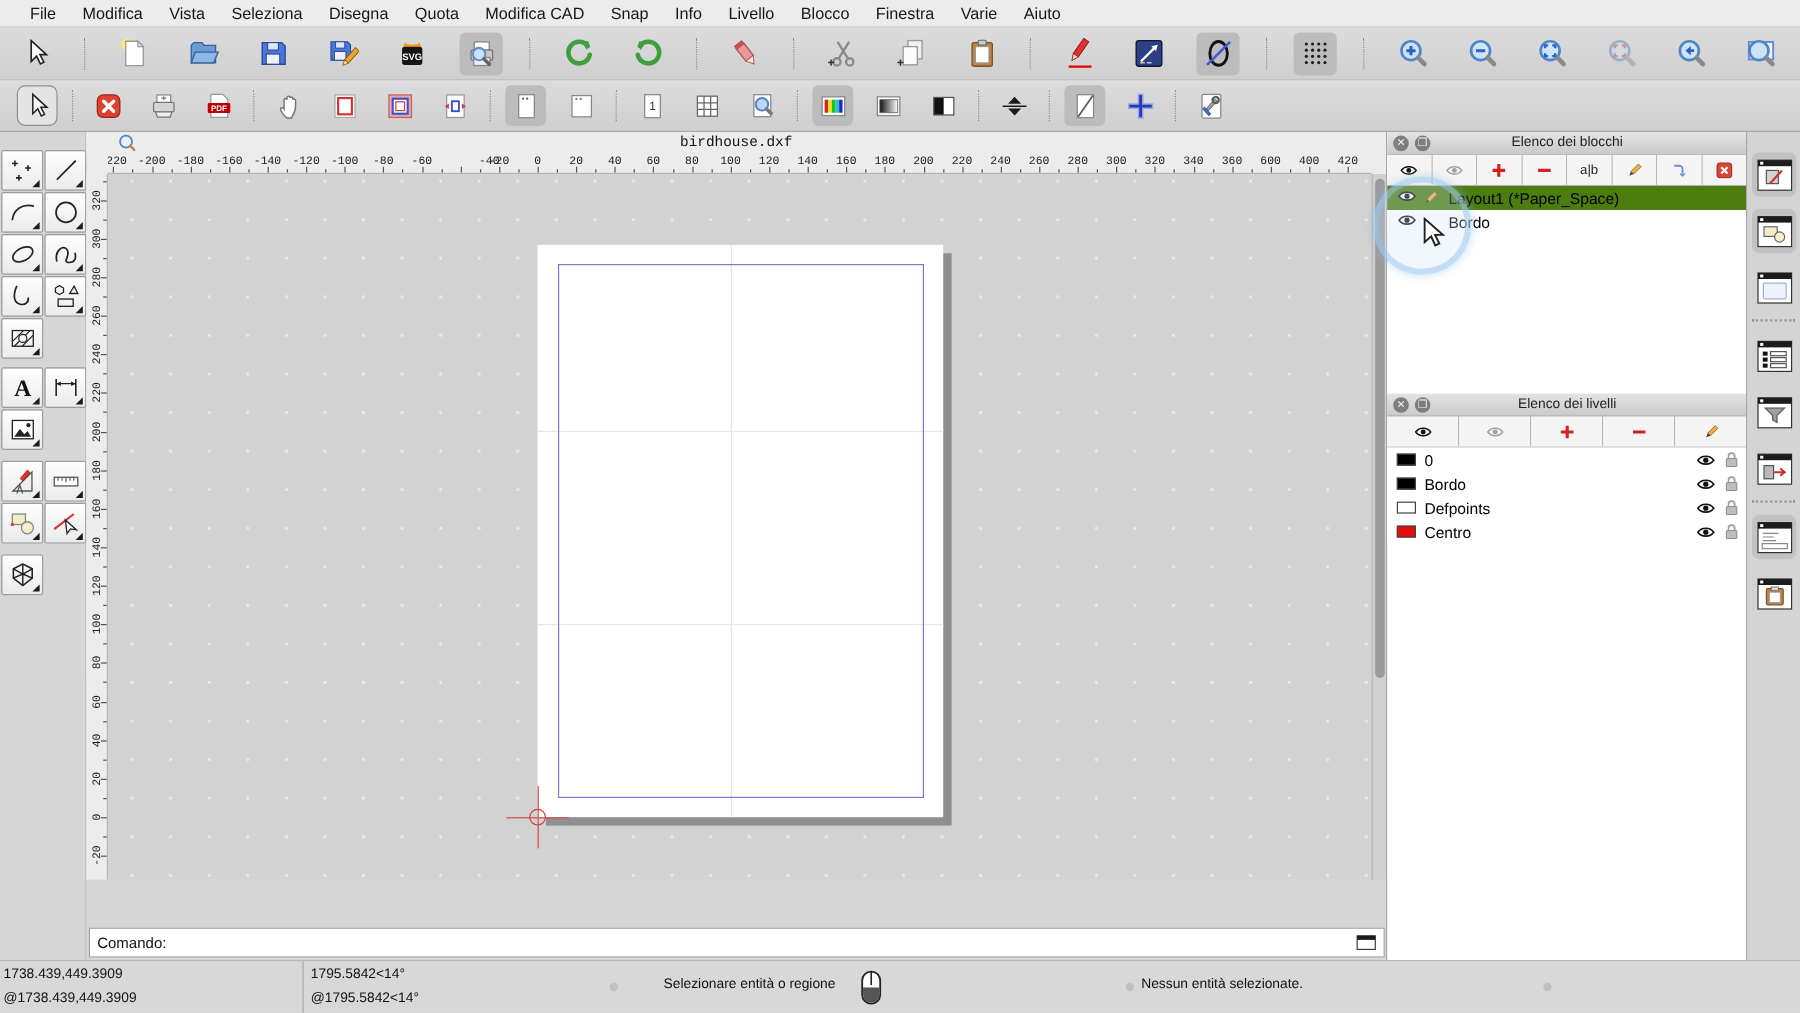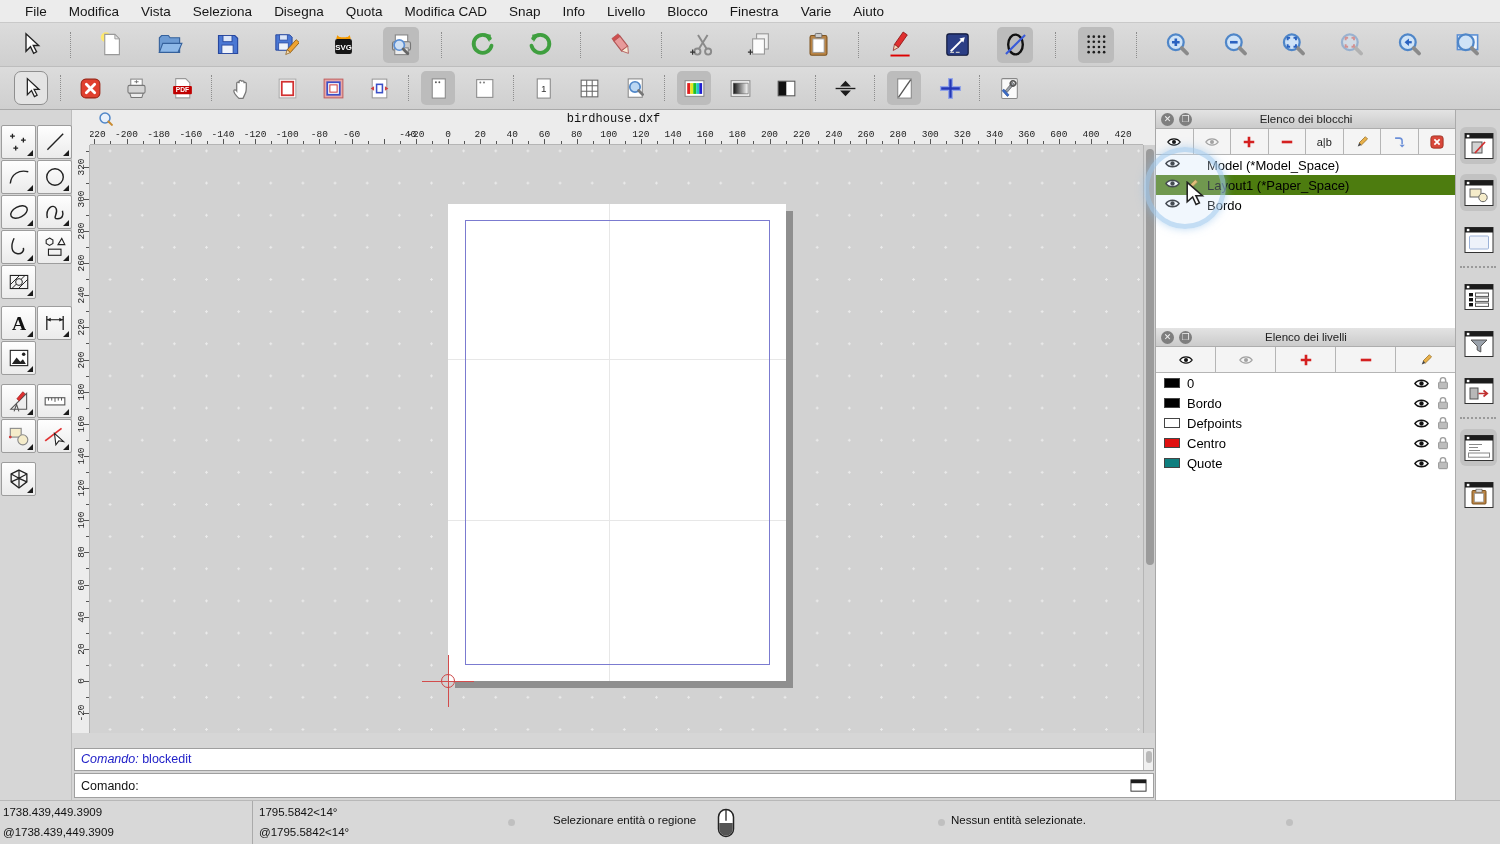--- a/index.html
+++ b/index.html
@@ -851,28 +851,20 @@
               </svg>
             </div>
             <div class="ptool">
               <svg width="14" height="14" viewBox="0 0 16 16">
                 <rect x="1" y="1" width="14" height="14" rx="3" fill="#d8473a" stroke="#993020"></rect>
                 <path d="M5 5l6 6M11 5l-6 6" stroke="#fff" stroke-width="2"></path>
               </svg>
             </div>
           </div>
         <div class="plist" id="blocklist">
-            <div class="prow">
-              <span class="ic"><svg width="17" height="17" viewBox="0 0 18 14">
-                  <path d="M2 7c3.2-4.6 10.8-4.6 14 0-3.2 4.6-10.8 4.6-14 0z" fill="#fff" stroke="#111" stroke-width="1.4"></path>
-                  <circle cx="9" cy="7" r="2.3" fill="#111"></circle>
-                </svg></span>
-              <span class="slot"></span>
-              <span class="lbl">Model (*Model_Space)</span>
-            </div>
             <div class="prow selected">
               <span class="ic"><svg width="17" height="17" viewBox="0 0 18 14">
                   <path d="M2 7c3.2-4.6 10.8-4.6 14 0-3.2 4.6-10.8 4.6-14 0z" fill="#fff" stroke="#111" stroke-width="1.4"></path>
                   <circle cx="9" cy="7" r="2.3" fill="#111"></circle>
                 </svg></span>
               <span class="slot">
                 <svg width="14" height="14" viewBox="0 0 16 16">
                   <g transform="rotate(45 8 8)">
                     <rect x="6.4" y="1" width="3.6" height="10" fill="#e8b04a" stroke="#8a6010" stroke-width=".7"></rect>
                     <path d="M6.4 11H10L8.2 15z" fill="#444"></path>
@@ -987,36 +979,20 @@
                   <circle cx="9" cy="7" r="2.3" fill="#111"></circle>
                 </svg>
               </span>
               <span class="ic">
                 <svg width="14" height="14" viewBox="0 0 16 16">
                   <rect x="3" y="7" width="10" height="7.5" rx="1" fill="#bdbdbd" stroke="#8a8a8a"></rect>
                   <path d="M5 7V4.8a3 3 0 016 0V7" fill="none" stroke="#9e9e9e" stroke-width="1.6"></path>
                 </svg>
               </span>
             </div>
-            <div class="lrow">
-              <span class="swatch" style="background: rgb(15, 127, 127);"></span>
-              <span class="lbl">Quote</span>
-              <span class="ic">
-                <svg width="17" height="17" viewBox="0 0 18 14">
-                  <path d="M2 7c3.2-4.6 10.8-4.6 14 0-3.2 4.6-10.8 4.6-14 0z" fill="#fff" stroke="#111" stroke-width="1.4"></path>
-                  <circle cx="9" cy="7" r="2.3" fill="#111"></circle>
-                </svg>
-              </span>
-              <span class="ic">
-                <svg width="14" height="14" viewBox="0 0 16 16">
-                  <rect x="3" y="7" width="10" height="7.5" rx="1" fill="#bdbdbd" stroke="#8a8a8a"></rect>
-                  <path d="M5 7V4.8a3 3 0 016 0V7" fill="none" stroke="#9e9e9e" stroke-width="1.6"></path>
-                </svg>
-              </span>
-            </div>
           </div>
       </div>
     </div>
 
     <div class="dock" id="dock">
         <div class="dock-btn pressed" style="top: 17px;">
           <svg width="30" height="28" viewBox="0 0 30 28">
             <rect x="1" y="1.5" width="28" height="25" fill="#fff" stroke="#333"></rect>
             <rect x="1" y="1.5" width="28" height="5" fill="#1c1c1c"></rect>
             <rect x="2.8" y="2.8" width="2.6" height="2.4" fill="#fff"></rect>
@@ -1087,27 +1063,20 @@
             <rect x="1" y="1.5" width="28" height="25" fill="#fff" stroke="#333"></rect>
             <rect x="1" y="1.5" width="28" height="5" fill="#1c1c1c"></rect>
             <rect x="2.8" y="2.8" width="2.6" height="2.4" fill="#fff"></rect>
             <rect x="8" y="9.5" width="14" height="13.5" rx="1" fill="#b98445" stroke="#7e5420"></rect>
             <rect x="12" y="8.2" width="6" height="3" fill="#ddd" stroke="#666" stroke-width=".7"></rect>
             <rect x="10.5" y="12.5" width="9" height="8.5" fill="#fff" stroke="#999" stroke-width=".7"></rect>
           </svg>
         </div>
       </div>
 
-    <div class="cmd-history">
-      <span class="cmd-hist-label">Comando:</span>
-      <span class="cmd-hist-entry">blockedit</span>
-      <div class="histscroll">
-        <div class="thumb"></div>
-      </div>
-    </div>
     <div class="cmd-row">
       <span class="cmd-label">Comando:</span>
       <input class="cmd-input" value="" style="">
       <span class="cmd-btn" id="cmdbtn">
           <svg width="17" height="17" viewBox="0 0 18 16">
             <rect x="1" y="2" width="16" height="12" fill="#fff" stroke="#333"></rect>
             <rect x="1" y="2" width="16" height="3.6" fill="#1c1c1c"></rect>
           </svg>
         </span>
     </div>

